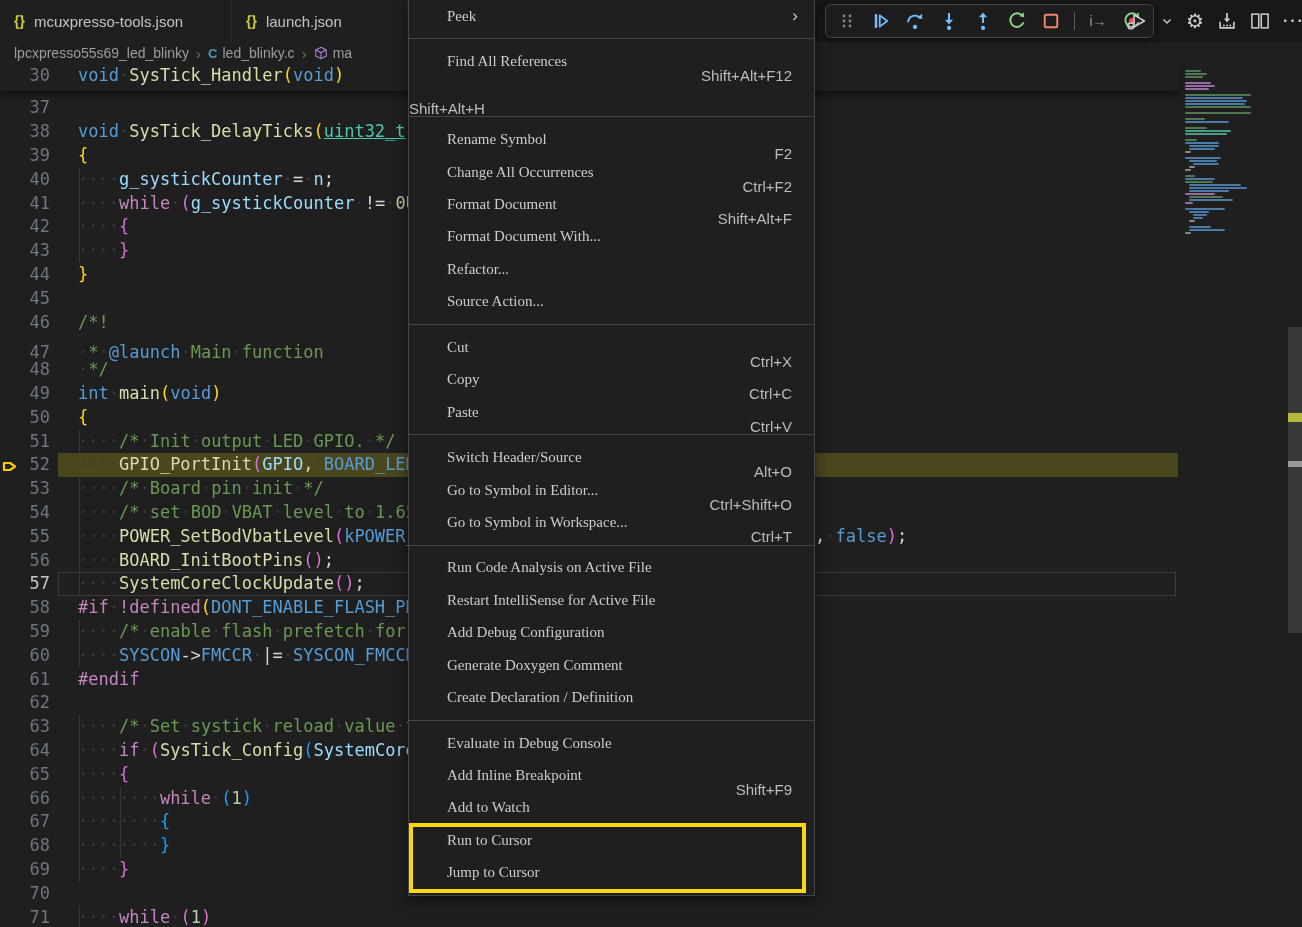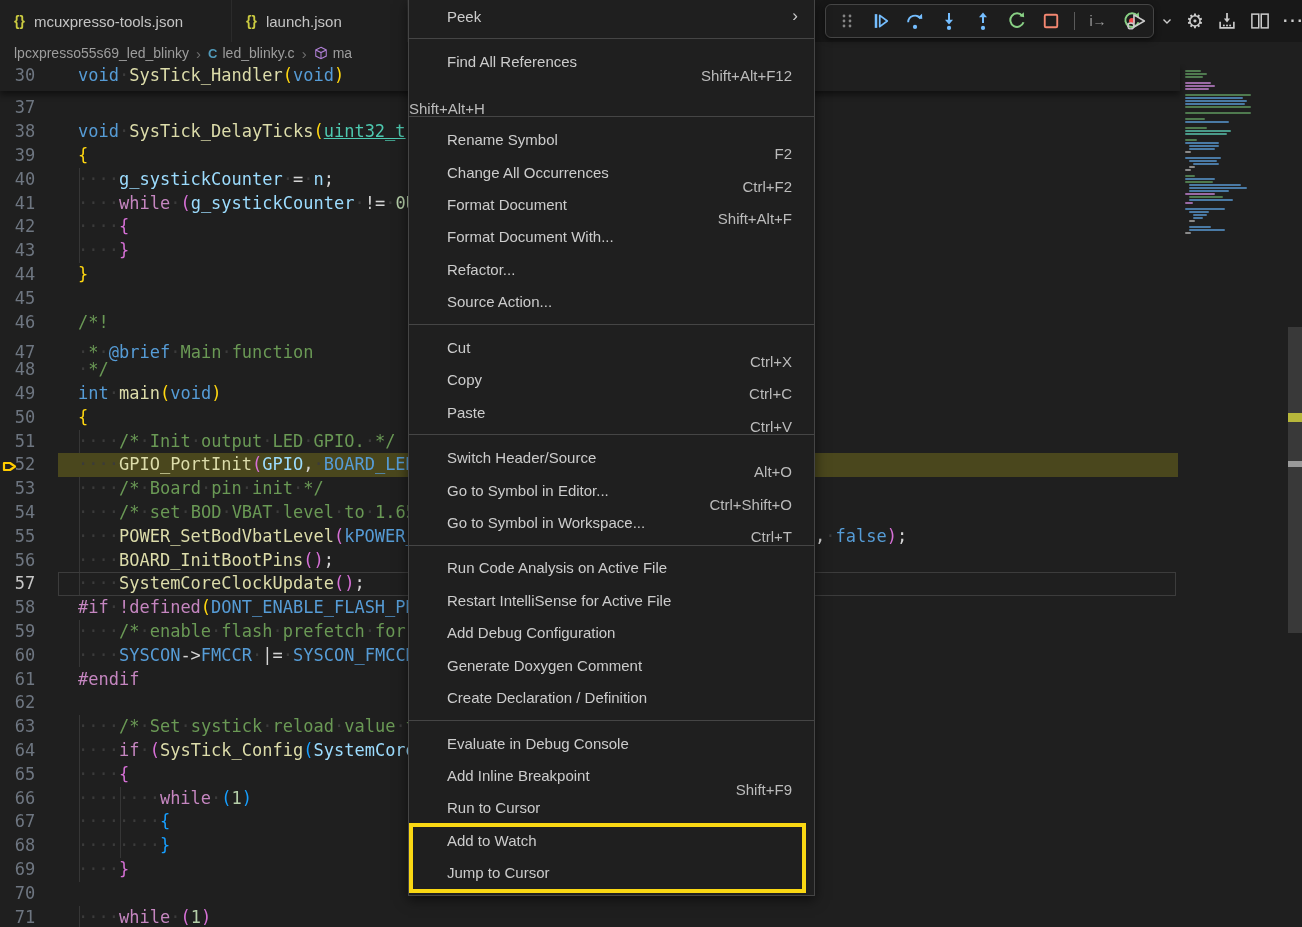--- a/index.html
+++ b/index.html
@@ -16,21 +16,21 @@
   
   .breadcrumb{position:absolute;left:0;top:42px;width:1302px;height:22px;background:#1f1f1f;
               display:flex;align-items:center;gap:7px;padding-left:14px;box-sizing:border-box;
               color:#9d9d9d;font-size:14px;white-space:nowrap;}
   .crumb{display:flex;align-items:center;gap:5px;cursor:default;}
   .crumb-sep{color:#6e6e6e;font-size:15px;}
   
   .editor{position:absolute;left:0;top:64px;width:1302px;height:863px;overflow:hidden;
           font-family:"DejaVu Sans Mono",monospace;font-size:17px;}
   .line{position:absolute;left:0;width:1302px;height:23.8px;line-height:23.8px;white-space:pre;}
-  .num{position:absolute;left:0;width:50px;text-align:center;color:#6e7681;}
+  .num{position:absolute;left:0;width:50px;text-align:right;color:#6e7681;}
   .line.cur .num{color:#c6c6c6;}
   .code{position:absolute;left:78px;top:0;}
   .hl-bar{position:absolute;left:58px;width:1120px;top:0;bottom:0;background:#4a471d;}
   .cur-box{position:absolute;left:58px;width:1118px;top:0;bottom:0;border:1px solid #3c3c3c;box-sizing:border-box;}
   .tail{position:absolute;left:815px;top:0;}
   .gutter-arrow{position:absolute;left:2px;top:4px;}
   .iguide{position:absolute;width:1px;background:#363636;}
   .sticky{position:absolute;left:0;top:0;width:1180px;height:27px;background:#1f1f1f;z-index:6;
           box-shadow:0 4px 6px rgba(0,0,0,.45);}
   .c-kw{color:var(--c-kw);} .c-ctrl{color:var(--c-ctrl);} .c-fn{color:var(--c-fn);}
@@ -50,21 +50,21 @@
           box-shadow:0 2px 6px rgba(0,0,0,.5);box-sizing:border-box;}
   .tbtn{display:flex;align-items:center;justify-content:center;width:22px;height:24px;cursor:pointer;}
   .tsep{width:1px;height:18px;background:#5a5a5a;}
   .actions{position:absolute;left:1126px;top:0;width:176px;height:42px;z-index:10;display:flex;
            align-items:center;gap:13px;}
   
   .menu{position:absolute;left:408px;top:0;width:407px;z-index:50;background:#1f1f1f;
         border:1px solid #454545;border-top:none;box-sizing:border-box;
         box-shadow:0 4px 12px rgba(0,0,0,.55);padding-bottom:6px;}
   .mi{height:32.4px;display:flex;align-items:center;color:#cccccc;font-size:15px;cursor:pointer;}
-  .mi .ml{padding-left:38px;flex:1;}
+  .mi .ml{padding-left:38px;flex:1;font-family:Liberation Serif, serif;}
   .mi .ms{padding-right:22px;color:#bbbbbb;margin-top:28px;}
   .mi .sub{padding-right:16px;color:#cccccc;font-size:17px;}
   .msep{height:1px;background:#454545;margin:6.1px 0;}
   
   .annot{position:absolute;left:409px;top:823px;width:389px;height:62px;z-index:60;
          border:4px solid var(--c-annotation);pointer-events:none;}
 </style>
 </head>
 <body>
 
@@ -79,21 +79,21 @@
       <div class="line" style="top: 32.3px;"><div class="num">37</div><div class="code"></div></div>
       <div class="line" style="top: 56.1px;"><div class="num">38</div><div class="code"><span class="c-kw">void</span><span class="c-ws">·</span><span class="c-fn">SysTick_DelayTicks</span><span class="c-b1">(</span><span class="c-type">uint32_t</span><span class="c-ws">·</span><span class="c-var">n</span></div></div>
       <div class="line" style="top: 79.9px;"><div class="num">39</div><div class="code"><span class="c-b1">{</span></div></div>
       <div class="line" style="top: 103.7px;"><div class="num">40</div><div class="code"><span class="c-ws">····</span><span class="c-var">g_systickCounter</span><span class="c-ws">·</span><span class="c-op">=</span><span class="c-ws">·</span><span class="c-var">n</span><span class="c-op">;</span></div></div>
       <div class="line" style="top: 127.5px;"><div class="num">41</div><div class="code"><span class="c-ws">····</span><span class="c-ctrl">while</span><span class="c-ws">·</span><span class="c-b2">(</span><span class="c-var">g_systickCounter</span><span class="c-ws">·</span><span class="c-op">!=</span><span class="c-ws">·</span><span class="c-num">0U</span><span class="c-b2">)</span></div></div>
       <div class="line" style="top: 151.3px;"><div class="num">42</div><div class="code"><span class="c-ws">····</span><span class="c-b2">{</span></div></div>
       <div class="line" style="top: 175.1px;"><div class="num">43</div><div class="code"><span class="c-ws">····</span><span class="c-b2">}</span></div></div>
       <div class="line" style="top: 198.9px;"><div class="num">44</div><div class="code"><span class="c-b1">}</span></div></div>
       <div class="line" style="top: 222.7px;"><div class="num">45</div><div class="code"></div></div>
       <div class="line" style="top: 246.5px;"><div class="num">46</div><div class="code"><span class="c-com">/*!</span></div></div>
-      <div class="line" style="top: 270.3px; margin-top: 7px;"><div class="num">47</div><div class="code"><span class="c-ws">·</span><span class="c-com">*</span><span class="c-ws">·</span><span class="c-doc">@brief</span><span class="c-ws">·</span><span class="c-com">Main</span><span class="c-ws">·</span><span class="c-com">function</span></div></div>
+      <div class="line" style="top: 270.3px; margin-top: 7px;"><div class="num">47</div><div class="code"><span class="c-ws">·</span><span class="c-com">*</span><span class="c-ws">·</span><span class="c-doc">@launch</span><span class="c-ws">·</span><span class="c-com">Main</span><span class="c-ws">·</span><span class="c-com">function</span></div></div>
       <div class="line" style="top: 294.1px;"><div class="num">48</div><div class="code"><span class="c-ws">·</span><span class="c-com">*/</span></div></div>
       <div class="line" style="top: 317.9px;"><div class="num">49</div><div class="code"><span class="c-kw">int</span><span class="c-ws">·</span><span class="c-fn">main</span><span class="c-b1">(</span><span class="c-kw">void</span><span class="c-b1">)</span></div></div>
       <div class="line" style="top: 341.7px;"><div class="num">50</div><div class="code"><span class="c-b1">{</span></div></div>
       <div class="line" style="top: 365.5px;"><div class="num">51</div><div class="code"><span class="c-ws">····</span><span class="c-com">/*</span><span class="c-ws">·</span><span class="c-com">Init</span><span class="c-ws">·</span><span class="c-com">output</span><span class="c-ws">·</span><span class="c-com">LED</span><span class="c-ws">·</span><span class="c-com">GPIO.</span><span class="c-ws">·</span><span class="c-com">*/</span></div></div>
       <div class="line" style="top: 389.3px;"><div class="hl-bar"></div><div class="num">52</div><div class="gutter-arrow"><svg width="17" height="15" viewBox="0 0 17 15">
             <path d="M2 4h6l5 3.5L8 11H2z" fill="none" stroke="#ffcc00" stroke-width="2.2" stroke-linejoin="round"></path>
           </svg></div><div class="code"><span class="c-ws">····</span><span class="c-fn">GPIO_PortInit</span><span class="c-b2">(</span><span class="c-var">GPIO</span><span class="c-op">,</span><span class="c-ws">·</span><span class="c-macro">BOARD_LED_</span></div></div>
       <div class="line" style="top: 413.1px;"><div class="num">53</div><div class="code"><span class="c-ws">····</span><span class="c-com">/*</span><span class="c-ws">·</span><span class="c-com">Board</span><span class="c-ws">·</span><span class="c-com">pin</span><span class="c-ws">·</span><span class="c-com">init</span><span class="c-ws">·</span><span class="c-com">*/</span></div></div>
       <div class="line" style="top: 436.9px;"><div class="num">54</div><div class="code"><span class="c-ws">····</span><span class="c-com">/*</span><span class="c-ws">·</span><span class="c-com">set</span><span class="c-ws">·</span><span class="c-com">BOD</span><span class="c-ws">·</span><span class="c-com">VBAT</span><span class="c-ws">·</span><span class="c-com">level</span><span class="c-ws">·</span><span class="c-com">to</span><span class="c-ws">·</span><span class="c-com">1.65V</span></div></div>
       <div class="line" style="top: 460.7px;"><div class="num">55</div><div class="code"><span class="c-ws">····</span><span class="c-fn">POWER_SetBodVbatLevel</span><span class="c-b2">(</span><span class="c-macro">kPOWER_B</span></div><div class="tail"><span class="c-op">,</span><span class="c-ws">·</span><span class="c-kw">false</span><span class="c-b2">)</span><span class="c-op">;</span></div></div>
@@ -372,23 +372,23 @@
       </div>
       <div class="msep"></div>
       <div class="mi">
         <span class="ml">Evaluate in Debug Console</span>
       </div>
       <div class="mi">
         <span class="ml">Add Inline Breakpoint</span>
         <span class="ms">Shift+F9</span>
       </div>
       <div class="mi">
+        <span class="ml">Add to Watch</span>
+      </div>
+      <div class="mi">
         <span class="ml">Run to Cursor</span>
-      </div>
-      <div class="mi">
-        <span class="ml">Add to Watch</span>
       </div>
       <div class="mi">
         <span class="ml">Jump to Cursor</span>
       </div>
     </div>
   <div class="annot"></div>
 </div>
 
 </body></html>

